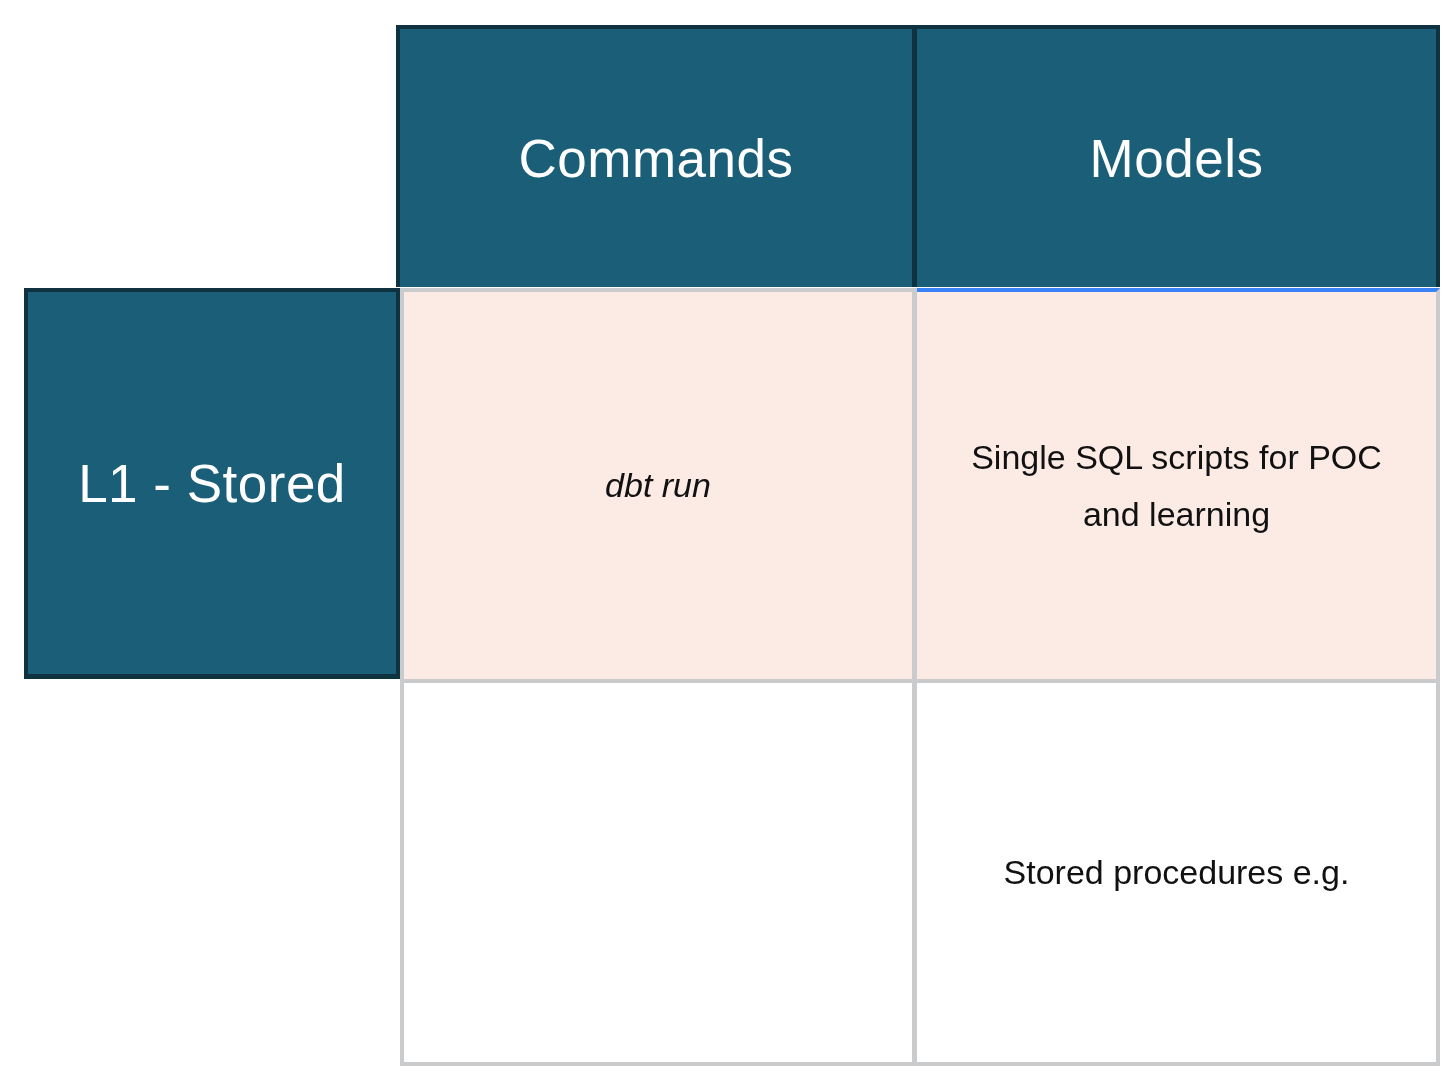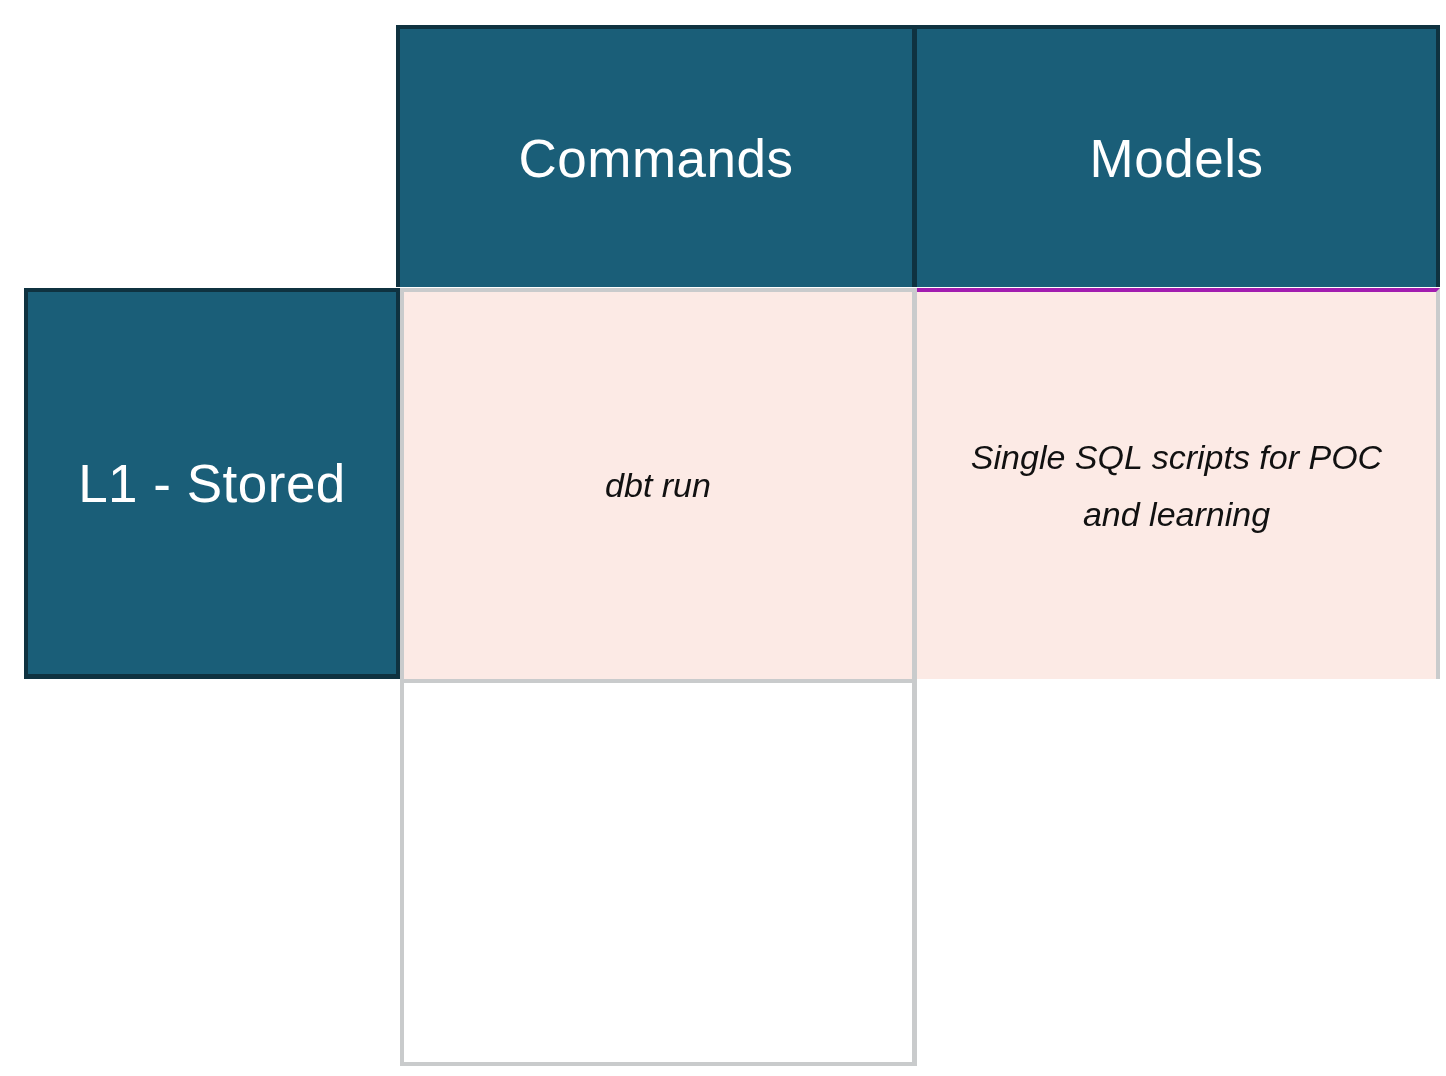--- a/index.html
+++ b/index.html
@@ -69,23 +69,22 @@
   .white-cell { background: #ffffff; }
   .cell-l1-commands {
     left: 400px; top: 288px; width: 517px; height: 391px;
     border-top: 4px solid #c9cbcc;
     border-left: 4px solid #c9cbcc;
     border-right: 5px solid #c9cbcc;
     font-style: italic;
   }
   .cell-l1-models {
     left: 917px; top: 288px; width: 523px; height: 391px;
-    border-top: 4px solid #a21caf;
+    border-top: 4px solid #3b82f6;
     border-right: 4px solid #c9cbcc;
-    font-style: italic;
   }
   .cell-l0-commands {
     left: 400px; top: 679px; width: 517px; height: 387px;
     border-top: 4px solid #c9cbcc;
     border-left: 4px solid #c9cbcc;
     border-right: 5px solid #c9cbcc;
     border-bottom: 4px solid #c9cbcc;
   }
   .cell-l0-models {
     left: 917px; top: 679px; width: 523px; height: 387px;
@@ -120,13 +119,16 @@
   </div>
 
   <div class="cell data pink cell-l1-models">
     <span class="cell-text">Single SQL scripts for POC and learning</span>
   </div>
 
   <div class="cell data white-cell cell-l0-commands">
     <span class="cell-text"></span>
   </div>
 
+  <div class="cell data white-cell cell-l0-models">
+    <span class="cell-text">Stored procedures e.g.</span>
+  </div>
 </div>
 
 </body></html>

